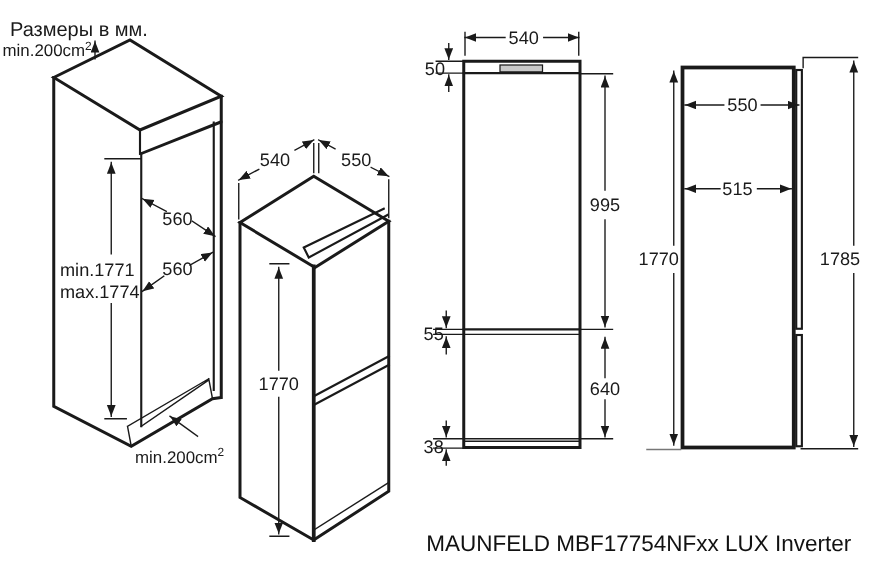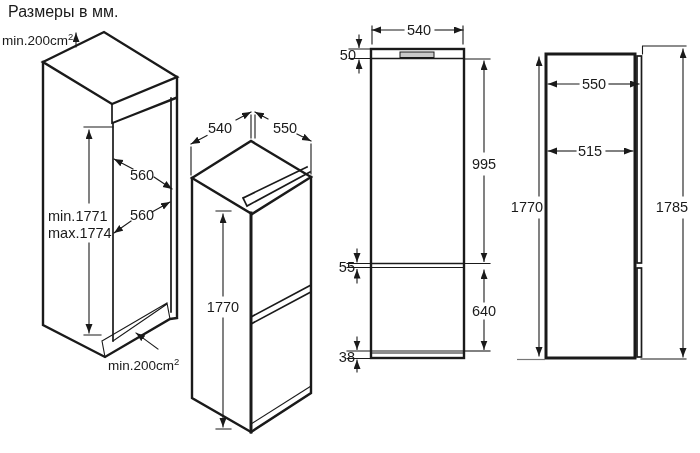--- a/index.html
+++ b/index.html
@@ -1,18 +1,18 @@
 <!DOCTYPE html>
 <html><head>
 <meta charset="utf-8">
 <style>
   html,body{margin:0;padding:0;background:#ffffff;}
   .canvas{position:relative;width:700px;height:453px;background:#ffffff;overflow:hidden;
           font-family:"Liberation Sans",sans-serif;color:#1a1a1a;}
-  .title{position:absolute;left:8px;top:3px;font-size:16px;color:#1a1a1a;}
+  .title{position:absolute;left:8px;top:16px;font-size:16px;color:#1a1a1a;}
   .model{position:absolute;left:341px;top:425px;font-size:18px;color:#111;white-space:nowrap;}
   svg{position:absolute;left:0;top:0;}
   .s1{stroke:#1a1a1a;stroke-width:1.1;fill:none;stroke-linecap:square;}
   .s2{stroke:#1a1a1a;stroke-width:1.7;fill:none;stroke-linecap:square;}
   .s3{stroke:#1a1a1a;stroke-width:2.4;fill:none;stroke-linecap:square;}
   .s4{stroke:#1a1a1a;stroke-width:3;fill:none;stroke-linecap:square;}
   .sg{stroke:#777;stroke-width:1.2;fill:none;}
   .vent{fill:#c9c9c9;stroke:#1a1a1a;stroke-width:1;}
   text{font-family:"Liberation Sans",sans-serif;fill:#1a1a1a;}
   .t14{font-size:14.5px;} .t13{font-size:13.5px;} .t9{font-size:9.5px;}
@@ -146,13 +146,14 @@
       <line class="s1" x1="539" y1="57" x2="539" y2="196" marker-start="url(#ah)"></line>
       <line class="s1" x1="539" y1="219" x2="539" y2="356" marker-end="url(#ah)"></line>
       <text class="t14 mid" x="527" y="212">1770</text>
 
       <line class="s1" x1="683" y1="49" x2="683" y2="196" marker-start="url(#ah)"></line>
       <line class="s1" x1="683" y1="219" x2="683" y2="357" marker-end="url(#ah)"></line>
       <text class="t14 mid" x="672" y="212">1785</text>
     </g>
   </svg>
 
+  <div class="model">MAUNFELD MBF17754NFxx LUX Inverter</div>
 </div>
 
 </body></html>

